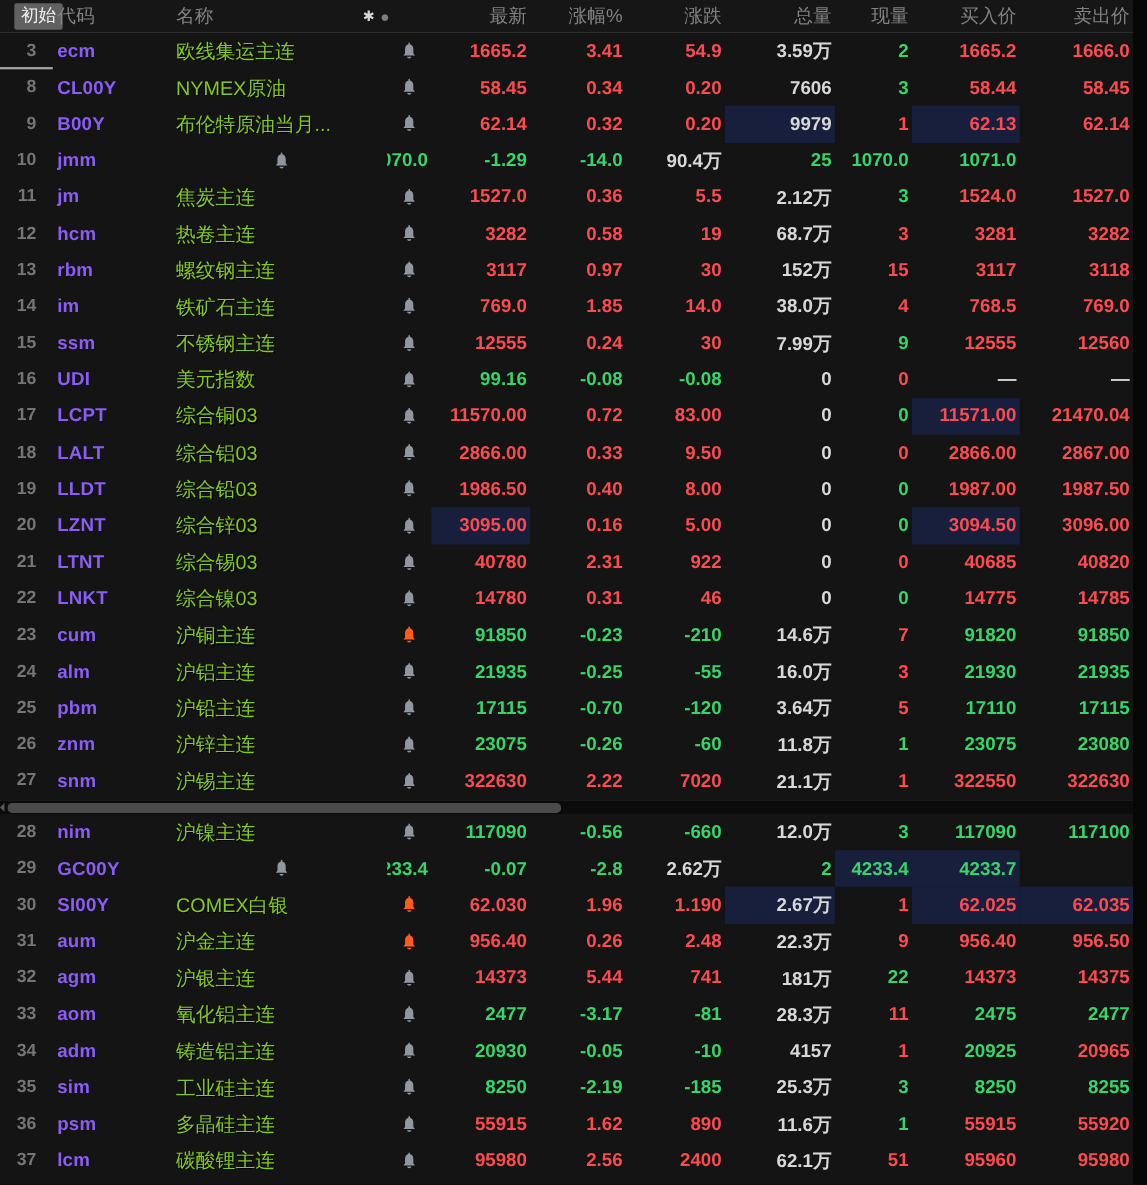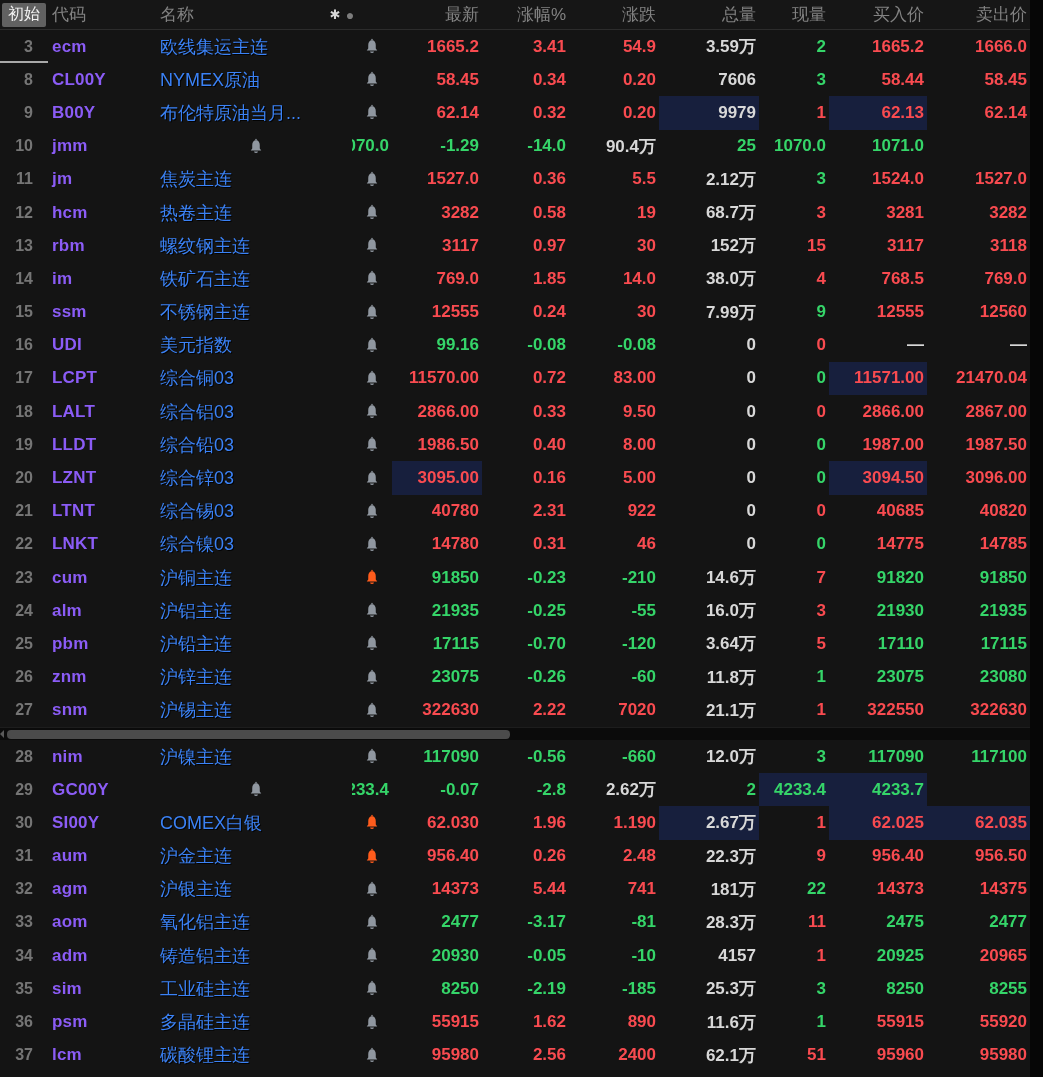--- a/index.html
+++ b/index.html
@@ -15,34 +15,34 @@
     display:grid;
     grid-template-columns:40px 120px 192px 40px 90px 87px 90px 100px 70px 98px 103px;
     align-items:center;
   }
 
   
   .header { height:30px; color:#828282; font-size:17px; border-bottom:1px solid #2c2c2c; background:#161616; }
   .header .h { white-space:nowrap; }
   .header .r { text-align:right; padding-right:3px; }
   .initial-btn {
-    display:inline-block; margin-left:2px; padding:1px 6px 2px;
+    display:inline-block; margin-left:13px; padding:1px 6px 2px;
     background:#616161; color:#f2f2f2; border-radius:2px; font-size:16px;
   }
   .hdr-icons { display:flex; justify-content:center; align-items:center; gap:5px; transform:translateX(-30px); }
   .hdr-icons .ast { color:#d6d6d6; font-size:13px; line-height:1; }
   .hdr-icons .dot { color:#7d7d7d; font-size:14px; line-height:1; }
 
   
   .row { height:33.2px; position:relative; font-size:17px; font-weight:bold; cursor:default; }
   .cell { white-space:nowrap; overflow:hidden; height:100%; display:flex; align-items:center; }
   .cell.r { justify-content:flex-end; padding-right:3px; }
   .num  { color:#757575; font-size:16px; justify-content:flex-end; padding-right:7px; }
   .code { color:#8b5cf6; padding-left:12px; letter-spacing:.2px; }
-  .name { color:#3b82f6; font-size:18px; font-weight:normal; text-shadow:1px 1px 0 rgba(0,0,0,.85); }
+  .name { color:#84cc16; font-size:18px; font-weight:normal; text-shadow:1px 1px 0 rgba(0,0,0,.85); }
   .bellc { justify-content:center; }
   .bellc svg { width:14px; height:17px; }
   .bell-gray { color:#9097a0; }
   .bell-orange { color:#ff5c1c; }
   .c-red   { color:#f94b50; }
   .c-green { color:#35d569; }
   .c-white { color:#d8d8d8;text-align:right; }
   .hl { background:#171f3d; }
   .divider-below::after {
     content:""; position:absolute; left:0; bottom:0; width:48px; height:2px; background:#a8a8a8;

